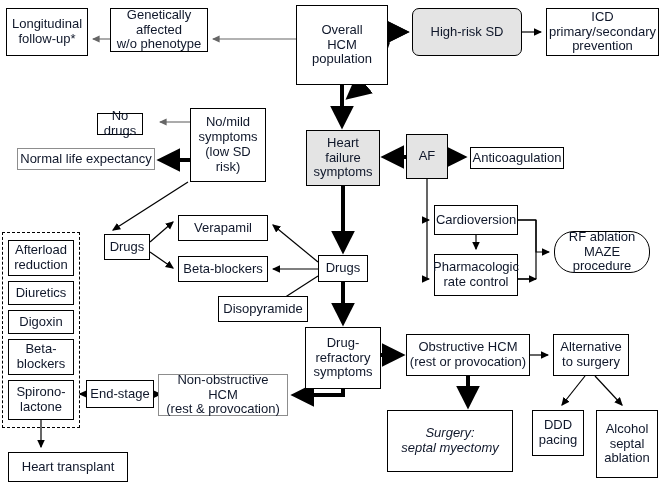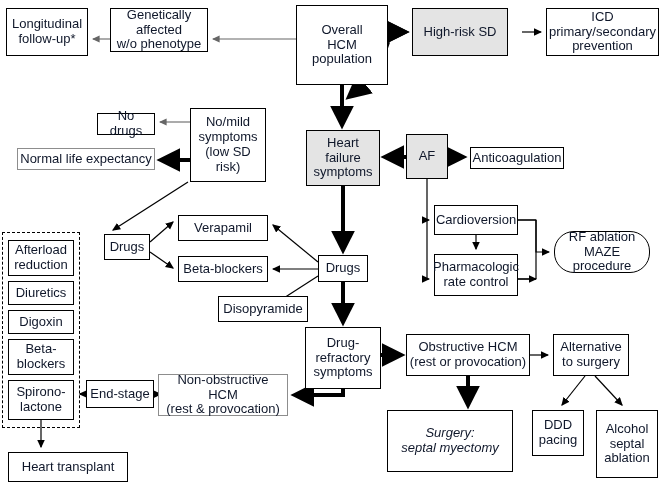--- a/index.html
+++ b/index.html
@@ -107,27 +107,27 @@
   <div class="boxes">
       <div class="box" style="left: 6px; top: 8px; width: 82px; height: 48px;">
         <span>Longitudinal<br>follow-up*</span>
       </div>
       <div class="box" style="left: 110px; top: 8px; width: 98px; height: 44px;">
         <span>Genetically<br>affected<br>w/o phenotype</span>
       </div>
       <div class="box" style="left: 296px; top: 5px; width: 92px; height: 80px;">
         <span>Overall<br>HCM<br>population</span>
       </div>
-      <div class="box shaded" style="left: 412px; top: 8px; width: 96px; height: 48px;">
+      <div class="box shaded" style="left: 412px; top: 8px; width: 110px; height: 48px; border-radius: 7px;">
         <span>High-risk SD</span>
       </div>
       <div class="box" style="left: 546px; top: 8px; width: 113px; height: 48px;">
         <span>ICD<br>primary/secondary<br>prevention</span>
       </div>
-      <div class="box" style="left: 97px; top: 113px; width: 58px; height: 22px;">
+      <div class="box" style="left: 97px; top: 113px; width: 46px; height: 22px;">
         <span>No drugs</span>
       </div>
       <div class="box grayborder" style="left: 17px; top: 148px; width: 138px; height: 22px;">
         <span>Normal life expectancy</span>
       </div>
       <div class="box" style="left: 190px; top: 108px; width: 76px; height: 74px;">
         <span>No/mild<br>symptoms<br>(low SD<br>risk)</span>
       </div>
       <div class="box shaded" style="left: 306px; top: 130px; width: 74px; height: 56px;">
         <span>Heart<br>failure<br>symptoms</span>

